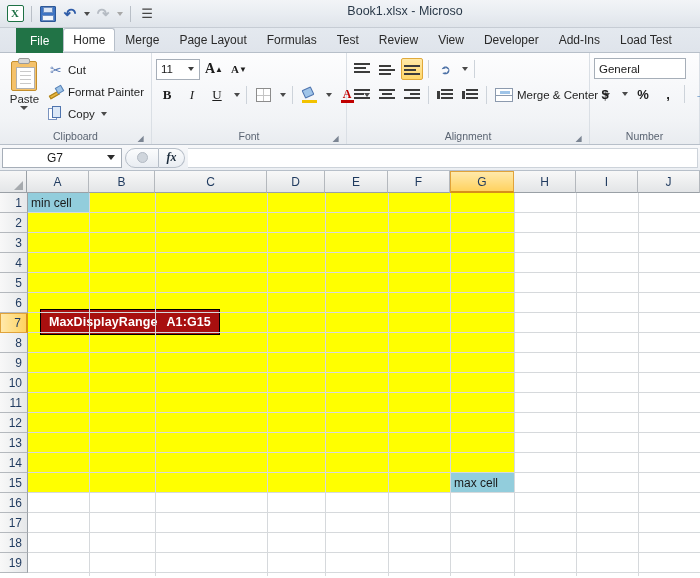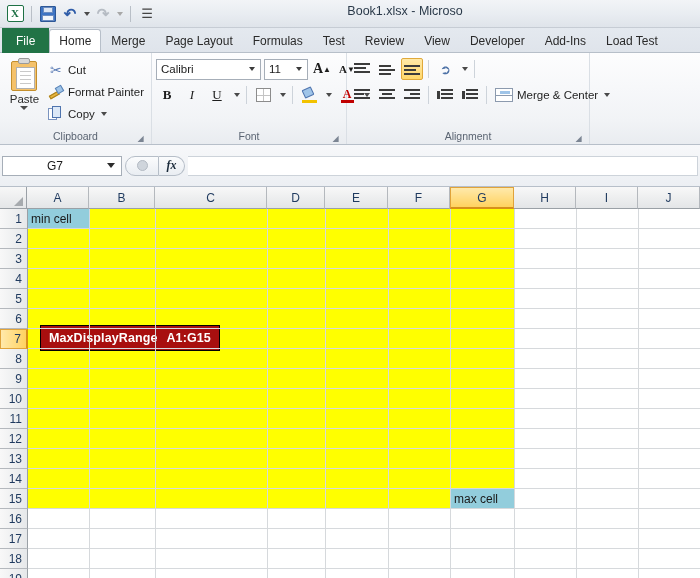--- a/index.html
+++ b/index.html
@@ -79,22 +79,22 @@
     white-space: nowrap;
     overflow: hidden;
     padding-left: 110px;
   }
 
   
   #tabstrip {
     height: 25px;
     background: linear-gradient(to bottom,#e4e9ef 0%, #dfe4eb 100%);
     display: flex;
-    align-items: center;
-    padding-left: 2px;
+    align-items: flex-start;
+    padding-left: 16px;
     position: relative;
     border-bottom: 1px solid #b7bfc9;
   }
   .tab {
     height: 22px;
     line-height: 22px;
     padding: 0 9px;
     font-size: 12px;
     color: #2a2a2a;
     white-space: nowrap;
@@ -276,21 +276,21 @@
   .ico-merge { width:18px; height:14px; background:#fff; border:1px solid #8c9aae; position:relative; }
   .ico-merge::after{ content:""; position:absolute; left:0; top:6px; right:0; height:1px; background:#8c9aae;}
   .ico-merge::before{ content:""; position:absolute; left:4px; top:2px; width:10px; height:3px; background:#9fc4e8;}
 
   
   .numfmt-combo { width: 92px; height: 21px; }
   .num-sym { font-size: 13px; color: #1d1d1d; font-weight: bold; }
 
   
   #formulabar {
-    height: 42px;
+    height: 26px;
     background: linear-gradient(to bottom,#f7f8fa,#eceff3);
     border-bottom: 1px solid #b7bfc9;
     display: flex; align-items: center;
     padding: 0 2px;
   }
   #namebox {
     width: 120px; height: 20px;
     background: #fff;
     border: 1px solid #a6aeb8;
     display: flex; align-items: center;
@@ -516,24 +516,20 @@
     </div>
     <div class="grp-label">
       <span>Clipboard</span>
       <span class="dlg-launch">◢</span>
     </div>
   </div>
 
   <div class="grp" style="width:195px">
     <div class="grp-body" style="flex-direction:column">
       <div class="font-row">
-        <div class="combo font-name">
-          <span class="val">Calibri</span>
-          <span class="cb-caret"></span>
-        </div>
         <div class="combo font-size">
           <span class="val">11</span>
           <span class="cb-caret"></span>
         </div>
         <div class="rbtn grow-a">A<span class="sup">▲</span></div>
         <div class="rbtn shrink-a">A<span class="sup">▼</span></div>
       </div>
       <div class="font-row">
         <div class="rbtn bold-b">B</div>
         <div class="rbtn ital-i">I</div>
@@ -654,20 +650,42 @@
           <span class="sm-caret"></span>
         </div>
       </div>
     </div>
     <div class="grp-label">
       <span>Alignment</span>
       <span class="dlg-launch">◢</span>
     </div>
   </div>
 
+  <div class="grp" style="width:110px">
+    <div class="grp-body" style="flex-direction:column">
+      <div class="font-row">
+        <div class="combo numfmt-combo">
+          <span class="val">General</span>
+        </div>
+      </div>
+      <div class="font-row">
+        <div class="rbtn num-sym">$</div>
+        <div class="rbtn" style="width:10px">
+            <span class="sm-caret"></span>
+          </div>
+        <div class="rbtn num-sym">%</div>
+        <div class="rbtn num-sym">,</div>
+        <div class="rsep"></div>
+        <div class="rbtn num-sym" style="color:#2f6fb5">→</div>
+      </div>
+    </div>
+    <div class="grp-label">
+      <span>Number</span>
+    </div>
+  </div>
 </div>
 
 <div id="formulabar">
   <div id="namebox">
     <span class="nb-val">G7</span>
     <span class="nb-caret"></span>
   </div>
   <div class="fb-btns">
     <div class="fb-round">
         <span class="fb-dot"></span>

